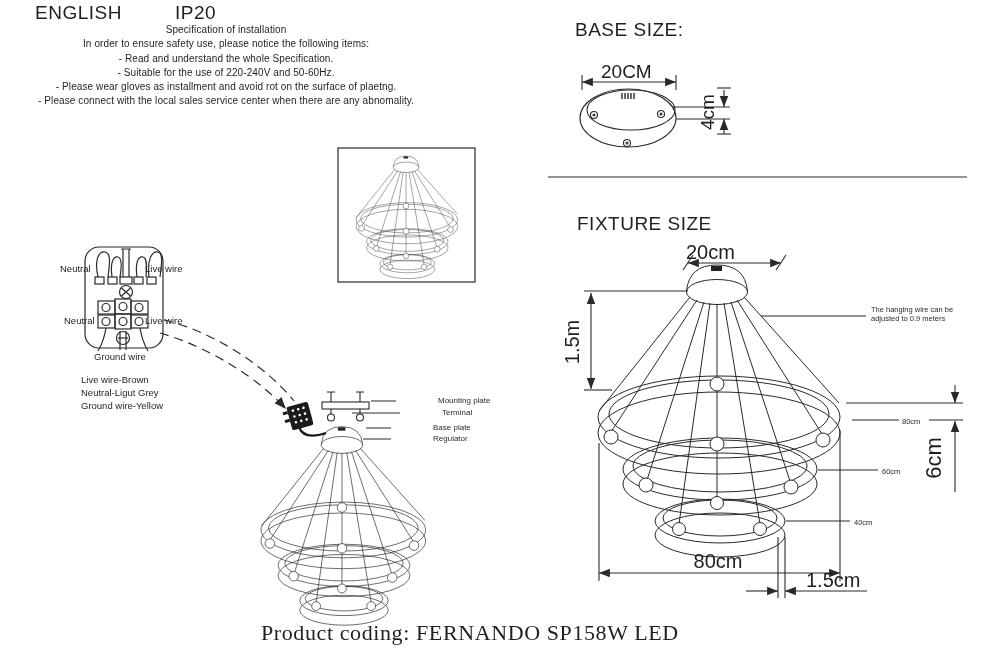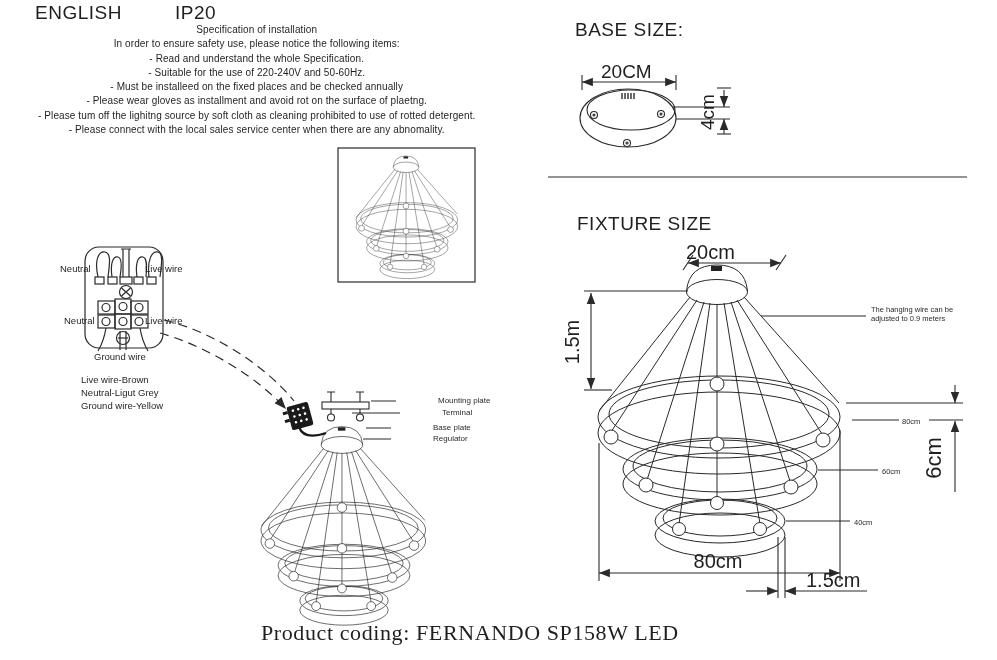--- a/index.html
+++ b/index.html
@@ -222,23 +222,21 @@
 </svg>
 
 <div class="abs h-lang" style="left:35px;top:2px;">ENGLISH</div>
 <div class="abs h-lang" style="left:175px;top:2px;">IP20</div>
 
 <div class="abs spec" style="left:38px;top:23px;">
   <div>Specification of installation</div>
   <div>In order to ensure safety use, please notice the following items:</div>
   <div>- Read and understand the whole Specification.</div>
   <div>- Suitable for the use of 220-240V and 50-60Hz.</div>
-  <div>- Must be installeed on the fixed places and be checked annually</div>
   <div>- Please wear gloves as installment and avoid rot on the surface of plaetng.</div>
-  <div>- Please tum off the lighitng source by soft cloth as cleaning prohibited to use of rotted detergent.</div>
   <div>- Please connect with the local sales service center when there are any abnomality.</div>
 </div>
 
 <div class="abs wire-lab" style="left:60px;top:263px;">Neutral</div>
 <div class="abs wire-lab" style="left:145px;top:263px;">Live wire</div>
 <div class="abs wire-lab" style="left:64px;top:315px;">Neutral</div>
 <div class="abs wire-lab" style="left:145px;top:315px;">Live wire</div>
 <div class="abs wire-lab" style="left:94px;top:351px;">Ground wire</div>
 
 <div class="abs legend" style="left:81px;top:373px;">

